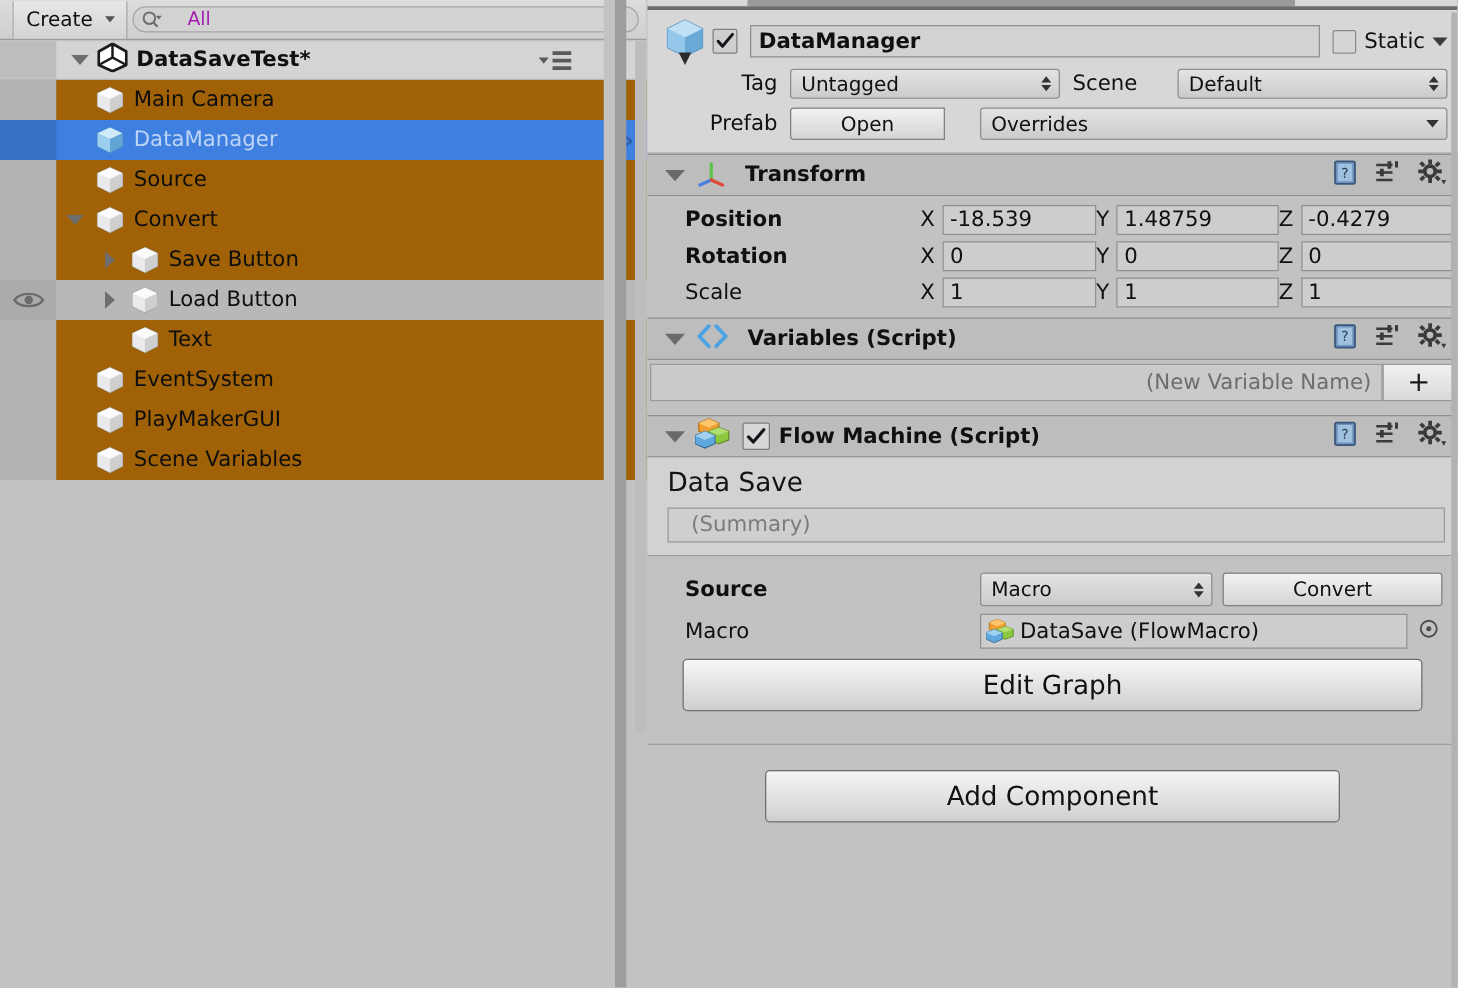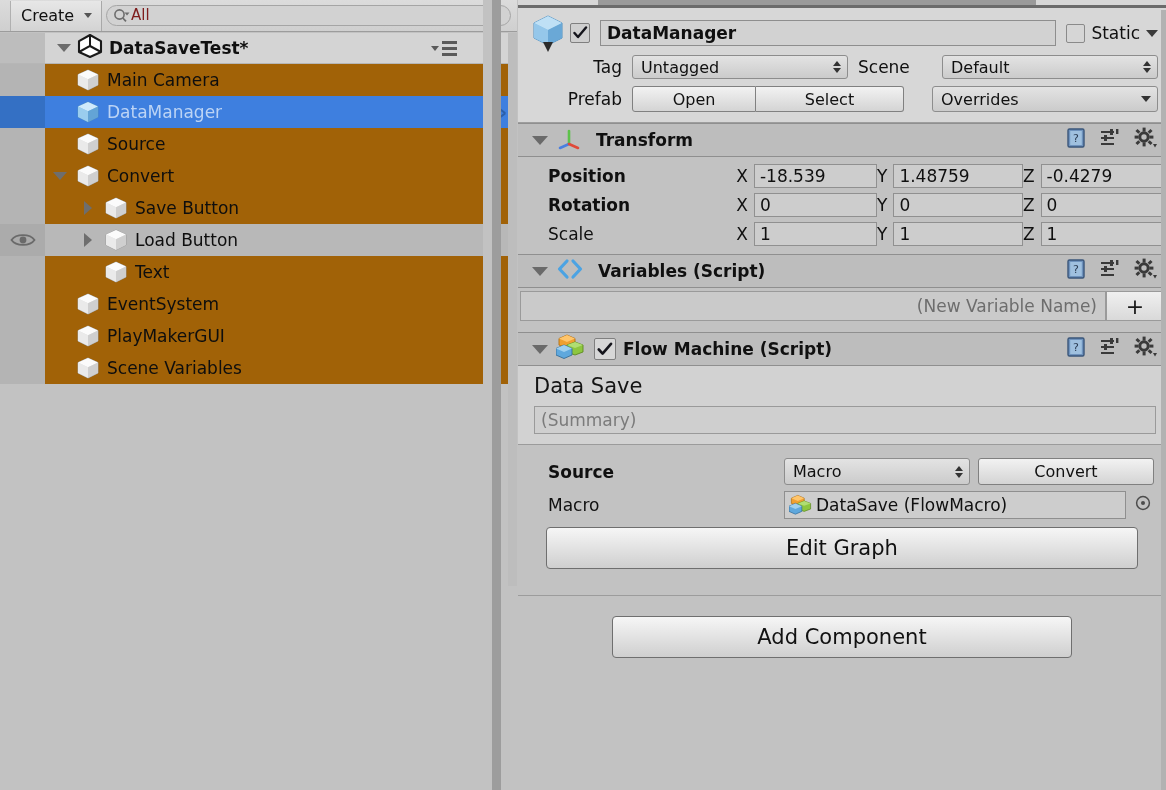--- a/index.html
+++ b/index.html
@@ -46,22 +46,22 @@
     flex: 1; height: 30px; display: flex; align-items: center;
     padding: 0 6px 0 4px;
   }
   .search-field {
     flex: 1; height: 21px;
     background: #d2d2d2;
     border: 1px solid #a5a5a5;
     border-radius: 11px;
     display: flex; align-items: center;
     padding-left: 6px;
-    gap: 0;
-    font-size: 15px; color: #7f1d1d;
+    gap: 19px;
+    font-size: 15px; color: #a21caf;
   }
   .search-field svg { display:block; }
   .search-text { line-height: 1; padding-bottom: 1px; }
 
   .hier-root-row {
     position: absolute; left: 0; top: 33px; width: 517px; height: 31px;
     background: #d4d4d4;
     display: flex; align-items: center;
     border-bottom: 1px solid #b6b6b6;
   }
@@ -216,21 +216,21 @@
     background: linear-gradient(to bottom,#f0f0f0,#d9d9d9);
     border: 1px solid #9a9a9a;
     display: flex; align-items: center; justify-content: center;
     font-size: 22px; color: #1a1a1a;
   }
 
   .fm-top { background: #d2d2d2; border-bottom: 1px solid #9b9b9b; padding: 8px 10px 10px 16px; }
   .fm-title { font-size: 21px; color: #141414; margin-bottom: 8px; }
   .fm-summary {
     height: 28px; background: #cfcfcf; border: 1px solid #9a9a9a;
-    display: flex; align-items: center; padding-left: 6px;
+    display: flex; align-items: center; padding-left: 18px;
     color: #7b7b7b; font-size: 17px;
   }
   .fm-body { background: #c2c2c2; padding: 10px 0 10px 0; }
   .fm-row { display: flex; align-items: center; height: 33px; padding: 0 12px 0 30px; }
   .fm-lbl { width: 236px; font-size: 17px; }
   .fm-lbl.b { font-weight: bold; }
   .objfield {
     flex: 1; height: 28px; background: #cdcdcd; border: 1px solid #8f8f8f;
     display: flex; align-items: center; padding-left: 4px; gap: 3px; font-size: 17px;
   }
@@ -522,23 +522,20 @@
                 <i class="u"></i>
                 <i class="d"></i>
               </span>
           </span>
         </div>
 
         <div class="go-row3">
           <span class="lbl-right" style="width:96px">Prefab</span>
           <span class="btn" style="width:124px;height:26px;margin-left:10px;border-radius:3px 0 0 3px;">
             <span>Open</span>
-          </span>
-          <span class="btn" style="width:148px;height:26px;border-left:none;border-radius:0 3px 3px 0;">
-            <span>Select</span>
           </span>
           <span class="drop" style="flex:1;margin-left:28px;height:26px;">
             <span class="dval">Overrides</span>
             <span class="dncaret"></span>
           </span>
         </div>
       </div>
 
       <div class="comp-header">
         <span class="comp-twisty"></span>

